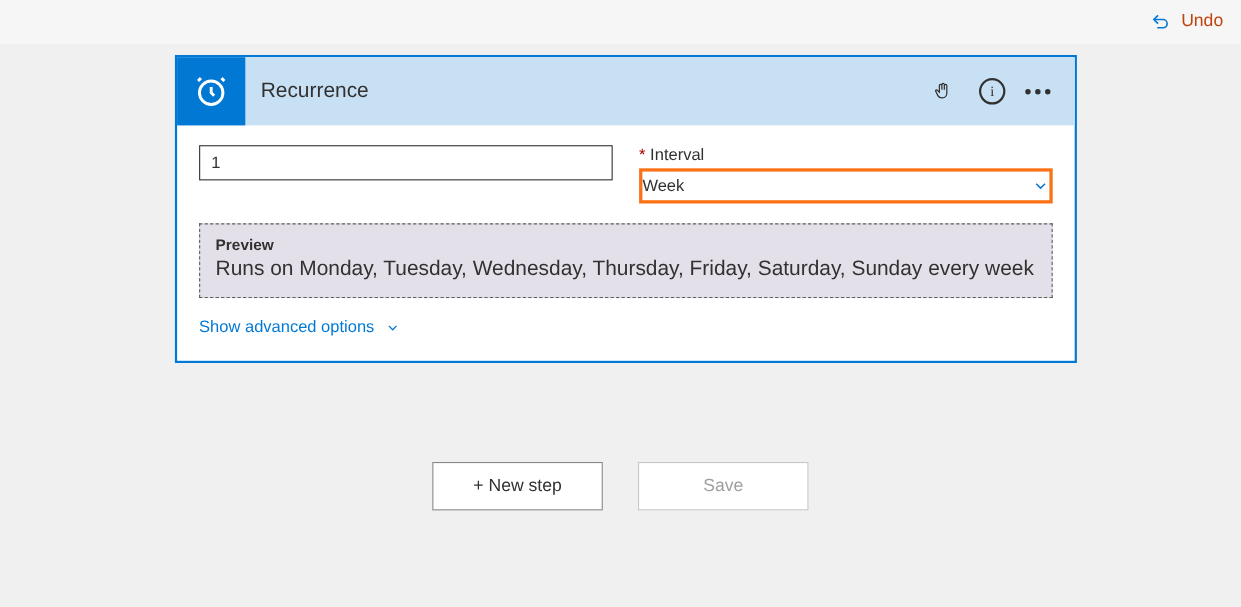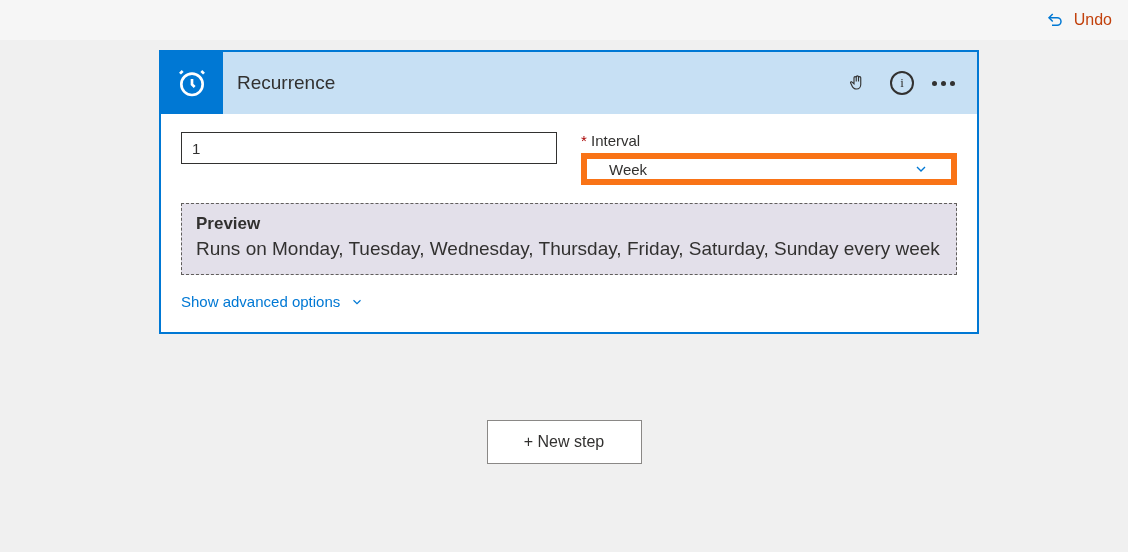--- a/index.html
+++ b/index.html
@@ -118,42 +118,42 @@
       border: 1px solid #323130;
       font-size: 15px;
       padding: 0 10px;
       color: #323130;
       font-family: inherit;
     }
     .select-wrap {
       position: relative;
       width: 100%;
       height: 32px;
-      border: 6px solid #f97316;
-      display: flex;
-      align-items: center;
-      padding: 0 22px;
+      border: 3px solid #f97316;
+      display: flex;
+      align-items: center;
+      padding: 0 0;
       cursor: pointer;
     }
     .select-value {
       font-size: 15px;
       color: #323130;
       flex: 1;
     }
     .chev-down {
       color: #0078d4;
     }
     .preview-box {
       margin-top: 18px;
       border: 1px dashed #605e5c;
       background: #e3e0ea;
       padding: 10px 14px 14px 14px;
     }
     .preview-title {
-      font-size: 17px;
+      font-size: 14px;
       font-weight: 700;
       color: #323130;
       margin-bottom: 4px;
     }
     .preview-text {
       font-size: 19px;
       color: #323130;
     }
     .advanced-link {
       margin-top: 18px;
@@ -267,13 +267,14 @@
         <svg width="14" height="14" viewBox="0 0 24 24" fill="none" stroke="#0078d4" stroke-width="2">
           <path d="M6 9l6 6 6-6"></path>
         </svg>
       </span>
     </div>
   </div>
 </div>
 
 <div class="bottom-buttons">
   <button class="btn">+ New step</button>
+  <button class="btn btn-save">Save</button>
 </div>
 
 </body></html>

